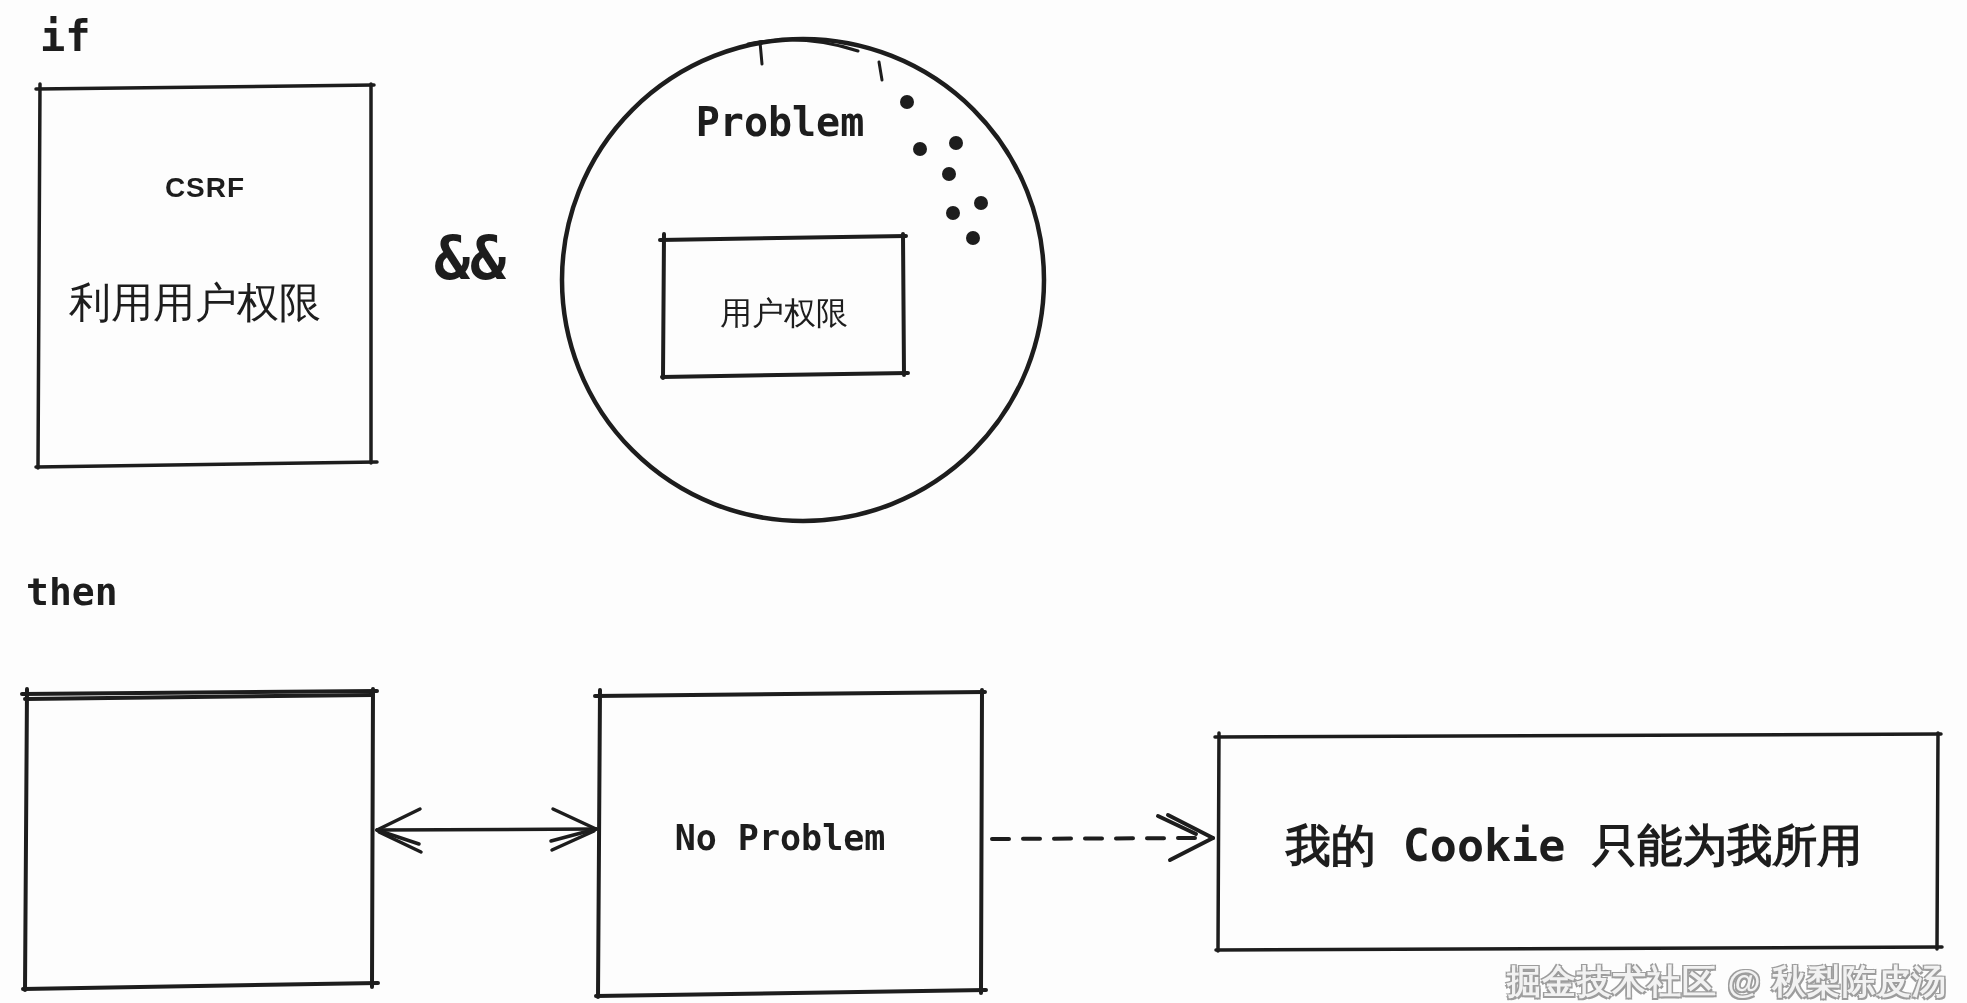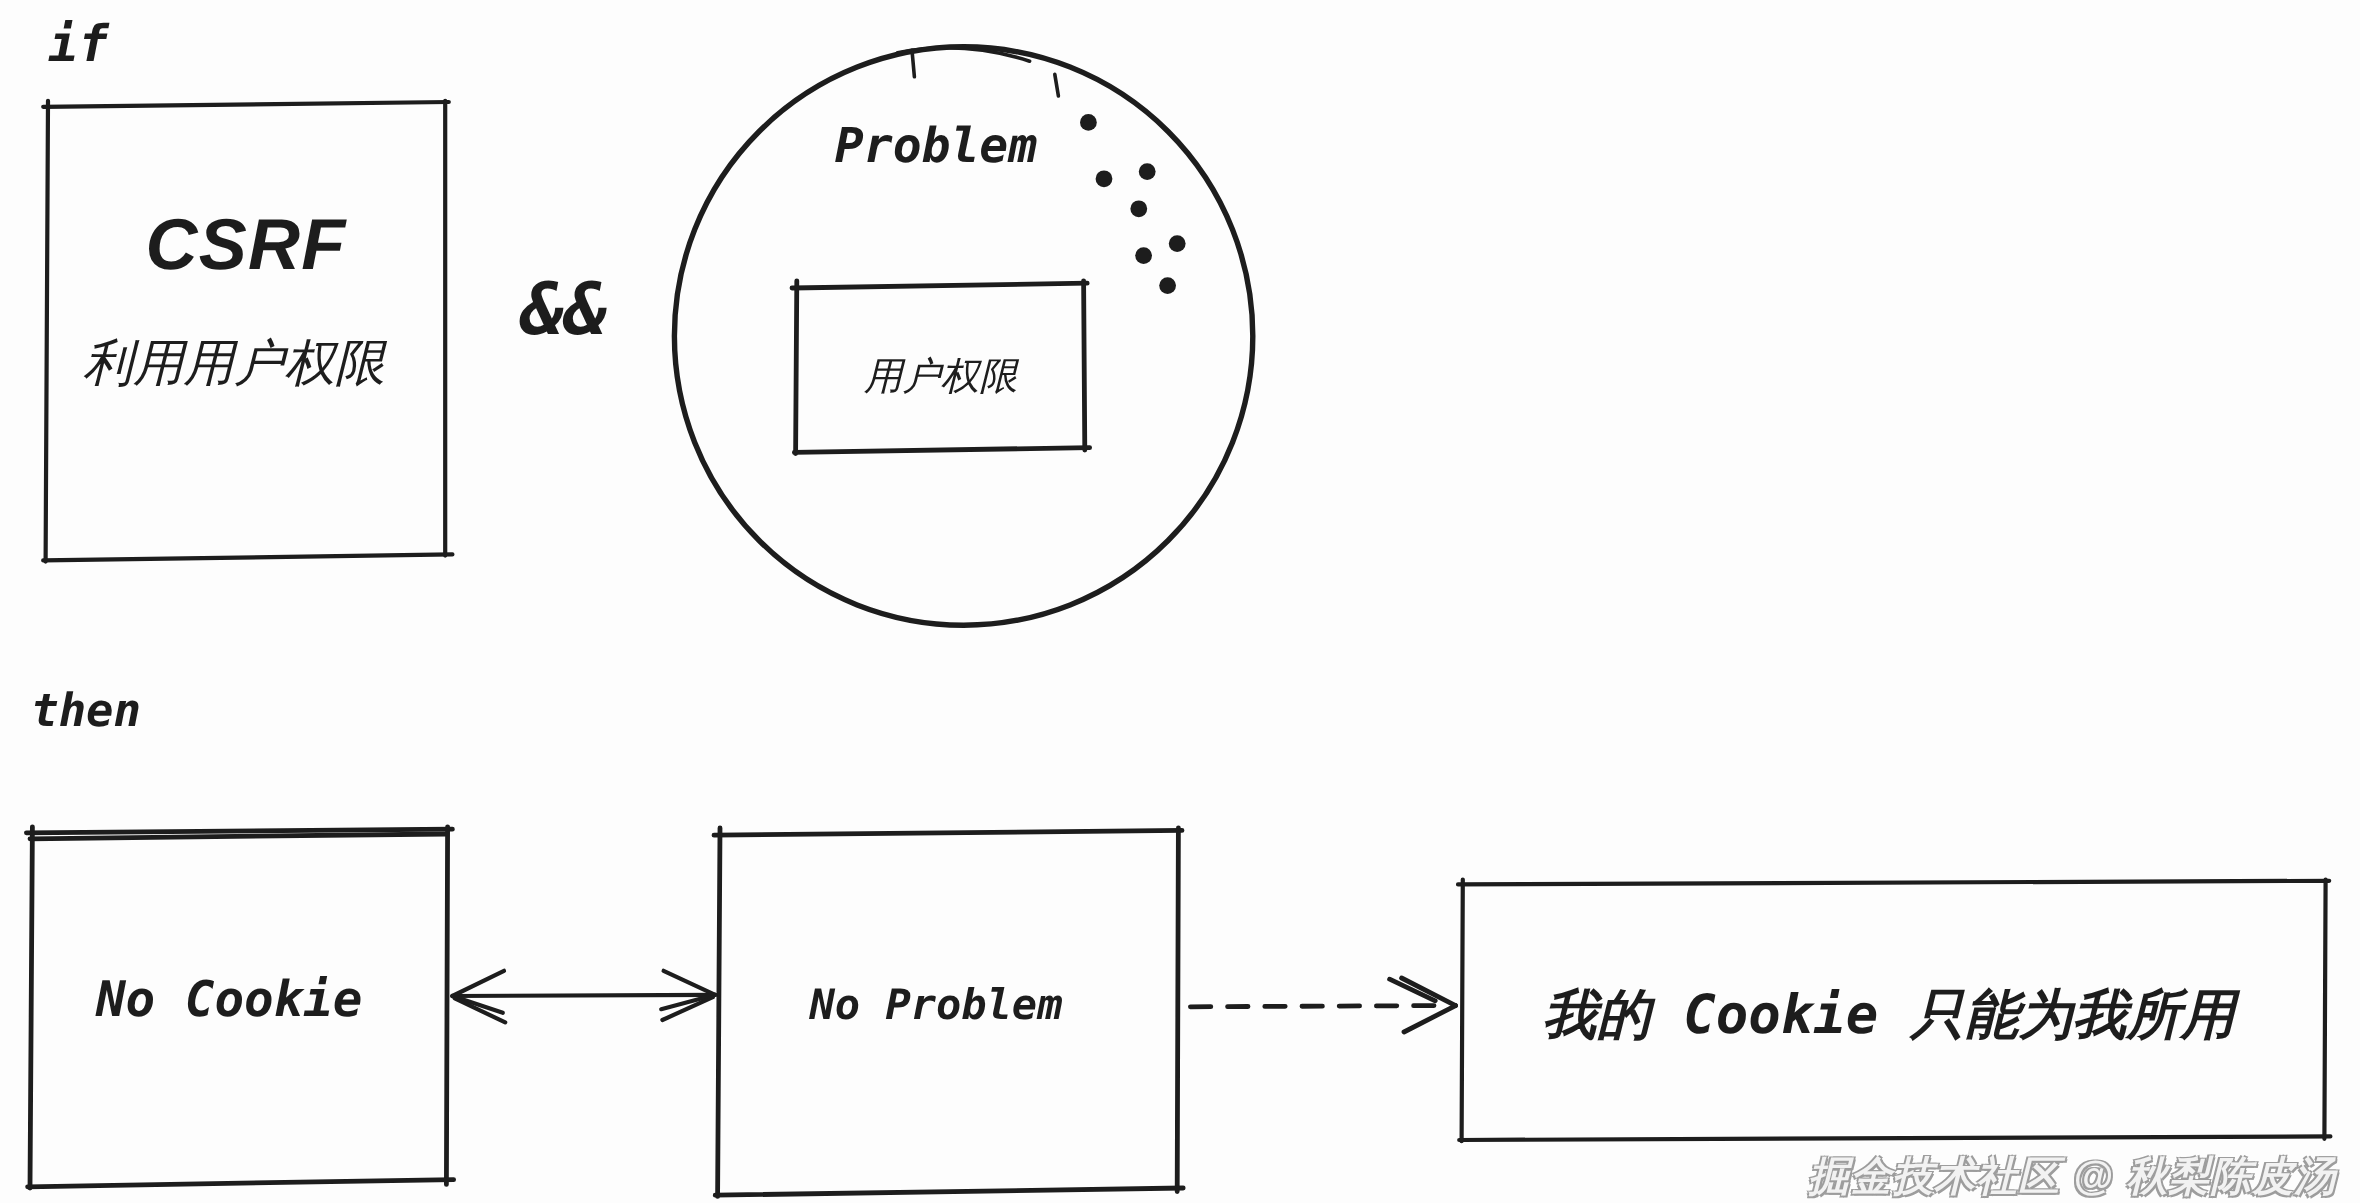--- a/index.html
+++ b/index.html
@@ -5,27 +5,27 @@
   html,body{margin:0;padding:0;background:#ffffff;}
   .canvas{
     position:relative;
     width:1967px;height:1003px;
     background:#fdfdfd;
     overflow:hidden;
     font-family:"DejaVu Sans Mono","Liberation Sans",sans-serif;
     color:#1d1d1d;
   }
   .sketch-layer{position:absolute;left:0;top:0;width:1967px;height:1003px;}
-  .lbl{position:absolute;white-space:nowrap;line-height:1;font-style:italic;}
+  .lbl{position:absolute;white-space:nowrap;line-height:1;}
   .mono{font-family:"DejaVu Sans Mono",monospace;font-weight:700;}
   .cjk{font-family:"Liberation Sans","DejaVu Sans",sans-serif;font-weight:400;}
   .center{transform:translateX(-50%);}
 
   .if-kw{left:40px;top:16px;font-size:42px;}
-  .csrf-l1{left:205px;top:174px;font-size:60px;font-weight:600;font-family:"Liberation Sans",sans-serif;letter-spacing:1px;}
+  .csrf-l1{left:205px;top:174px;font-size:28px;font-weight:600;font-family:"Liberation Sans",sans-serif;letter-spacing:1px;}
   .csrf-l2{left:195px;top:282px;font-size:42px;}
   .andop{left:470px;top:228px;font-size:60px;font-weight:700;font-family:"DejaVu Sans Mono",monospace;}
   .cookie-lbl{left:780px;top:102px;font-size:40px;}
   .perm-lbl{left:784px;top:297px;font-size:32px;}
   .then-kw{left:26px;top:573px;font-size:38px;}
   .nocookie-lbl{left:191px;top:813px;font-size:41px;}
   .noproblem-lbl{left:780px;top:821px;font-size:35px;}
   .conclusion-lbl{left:1574px;top:823px;font-size:45px;font-weight:700;}
   .watermark{
     right:20px;top:944px;left:auto;
@@ -129,18 +129,17 @@
   <div class="lbl mono csrf-l1 center">CSRF</div>
   <div class="lbl cjk csrf-l2 center">利用用户权限</div>
 
   <div class="lbl andop center">&amp;&amp;</div>
 
   <div class="lbl mono cookie-lbl center">Problem</div>
   <div class="lbl cjk perm-lbl center">用户权限</div>
 
   <div class="lbl mono then-kw">then</div>
 
-  <div class="lbl mono nocookie-lbl center">No Cookie</div>
   <div class="lbl mono noproblem-lbl center">No Problem</div>
   <div class="lbl conclusion-lbl center">我的 Cookie 只能为我所用</div>
 
   <div class="lbl watermark">掘金技术社区 @ 秋梨陈皮汤</div>
 </div>
 
 </body></html>

